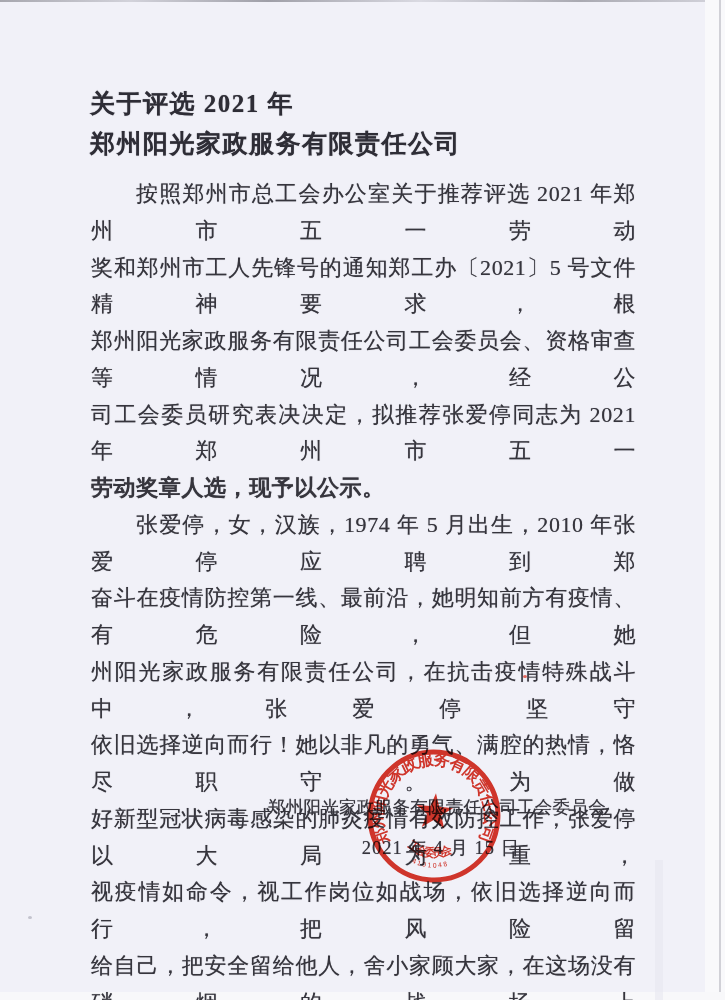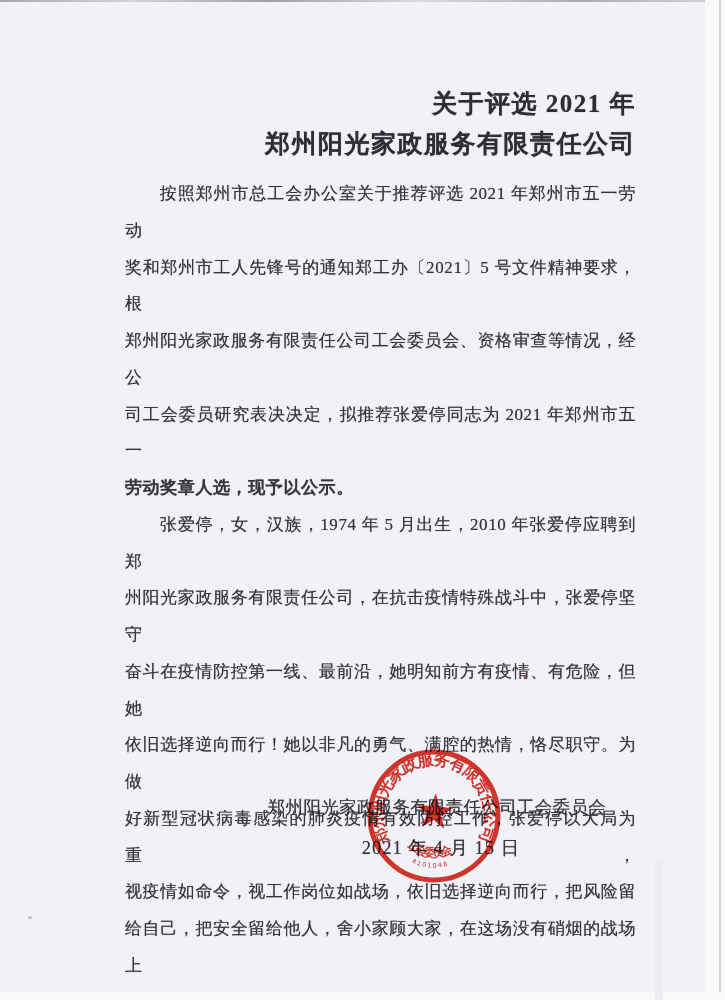--- a/index.html
+++ b/index.html
@@ -20,29 +20,29 @@
   .edge-right-light{position:absolute;right:0;top:0;width:20px;height:1000px;background:#f9f9fb;}
   .edge-right-line{position:absolute;left:719px;top:0;width:2px;height:1000px;background:#a9a9b4;opacity:.5;}
   .edge-bottom-light{position:absolute;left:0;top:992px;width:725px;height:8px;background:#f8f8fa;}
   .scan-band{position:absolute;left:655px;top:860px;width:8px;height:140px;background:#e7e7f0;opacity:.6;}
   .speck-red{position:absolute;left:523px;top:675px;width:4px;height:3px;background:#de4434;border-radius:50%;opacity:.8;}
   .speck-gray{position:absolute;left:28px;top:916px;width:4px;height:3px;background:#b7b7c2;border-radius:50%;opacity:.8;}
 
   .ink{color:#36353d;text-shadow:0 0 .7px rgba(54,53,61,.65);}
 
   
-  .title-block{position:absolute;left:90px;top:84px;width:546px;text-align:right;}
+  .title-block{position:absolute;left:90px;top:84px;width:546px;text-align:left;}
   .title-line{font-size:25px;font-weight:bold;line-height:40px;letter-spacing:1.5px;color:#2e2d36;
     text-shadow:0 0 .8px rgba(46,45,54,.7);}
 
   
   .body-block{position:absolute;left:91px;top:176px;width:545px;}
   .line{
-    font-size:17px;line-height:36.75px;letter-spacing:.6px;
-    text-align:justify;text-align-last:justify;white-space:normal;margin-left:34px;
+    font-size:22px;line-height:36.75px;letter-spacing:.6px;
+    text-align:justify;text-align-last:justify;white-space:normal;
   }
   .line.indent{text-indent:2.05em;}
   .line.end{text-align-last:left;font-weight:bold;}
 
   
   .sig-block{position:absolute;left:0;top:795px;width:606px;text-align:right;}
   .sig-line{font-size:17.5px;letter-spacing:.3px;line-height:24px;}
   .date-block{position:absolute;left:300px;top:835px;width:282px;text-align:center;}
   .date-line{font-size:18.5px;letter-spacing:1px;line-height:26px;}
 
@@ -73,22 +73,22 @@
   </div>
 
   <div class="body-block ink">
     <div class="line indent">按照郑州市总工会办公室关于推荐评选 2021 年郑州市五一劳动</div>
     <div class="line">奖和郑州市工人先锋号的通知郑工办〔2021〕5 号文件精神要求，根</div>
     <div class="line">郑州阳光家政服务有限责任公司工会委员会、资格审查等情况，经公</div>
     <div class="line">司工会委员研究表决决定，拟推荐张爱停同志为 2021 年郑州市五一</div>
     <div class="line end">劳动奖章人选，现予以公示。</div>
 
     <div class="line indent">张爱停，女，汉族，1974 年 5 月出生，2010 年张爱停应聘到郑</div>
+    <div class="line">奋斗在疫情防控第一线、最前沿，她明知前方有疫情、有危险，但她</div>
     <div class="line">州阳光家政服务有限责任公司，在抗击疫情特殊战斗中，张爱停坚守</div>
-    <div class="line">奋斗在疫情防控第一线、最前沿，她明知前方有疫情、有危险，但她</div>
     <div class="line">依旧选择逆向而行！她以非凡的勇气、满腔的热情，恪尽职守。为做</div>
     <div class="line">好新型冠状病毒感染的肺炎疫情有效防控工作，张爱停以大局为重，</div>
     <div class="line">视疫情如命令，视工作岗位如战场，依旧选择逆向而行，把风险留</div>
     <div class="line">给自己，把安全留给他人，舍小家顾大家，在这场没有硝烟的战场上</div>
 
   </div>
 
   <div class="sig-block ink">
     <div class="sig-line">郑州阳光家政服务有限责任公司工会委员会</div>
   </div>

